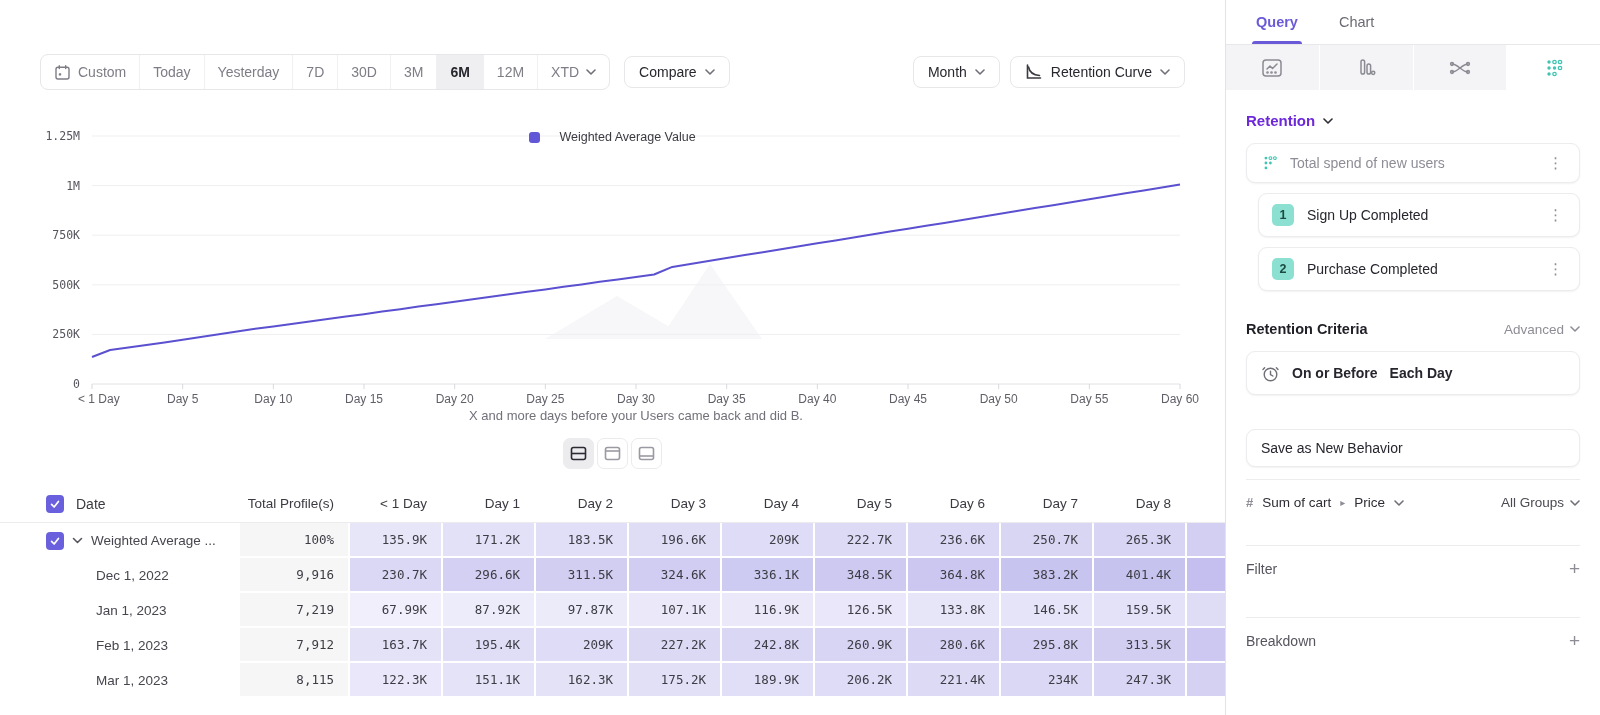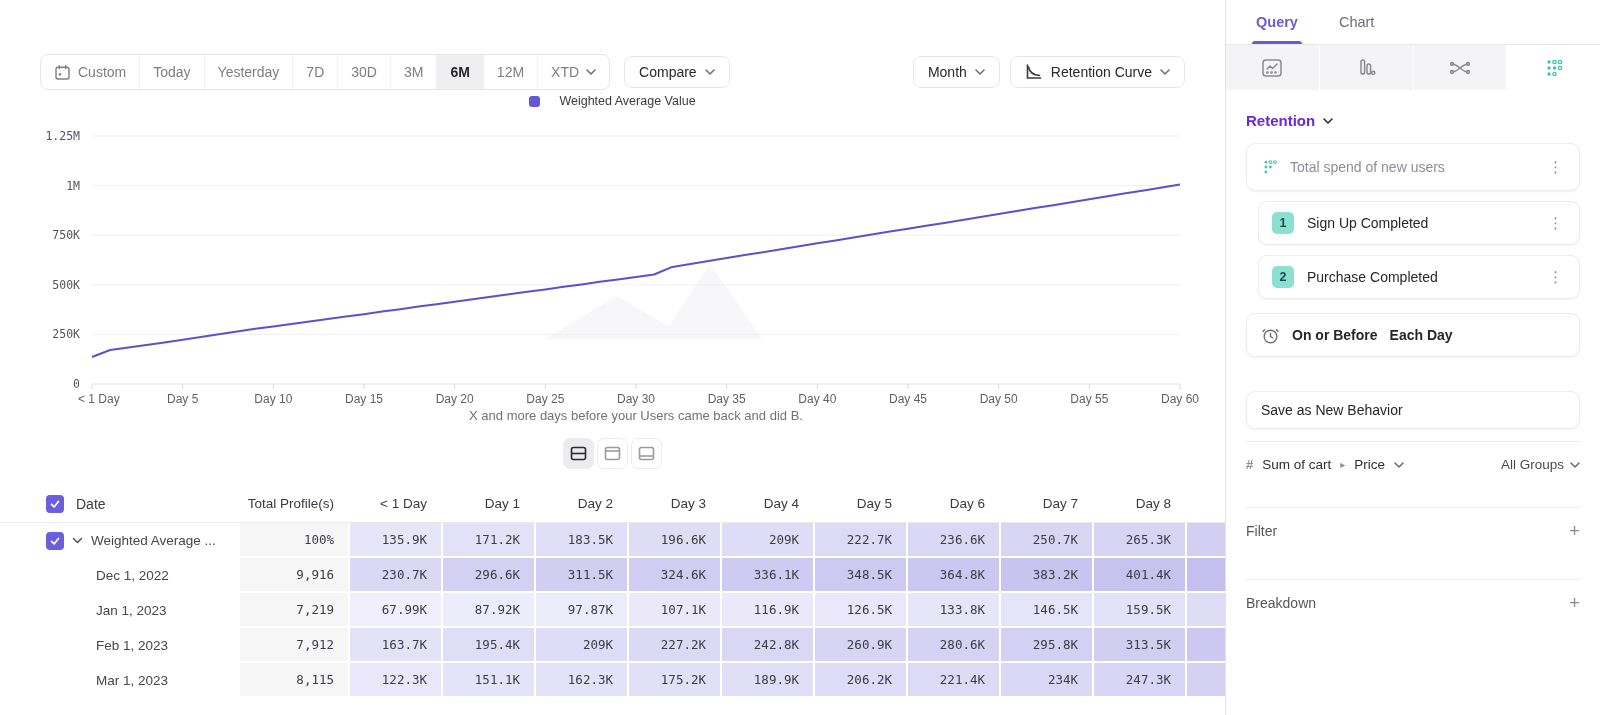--- a/index.html
+++ b/index.html
@@ -17,21 +17,21 @@
   .seg.selected { background:#efeff1; color:#27272e; font-weight:bold; border-right-color:#efeff1; }
   .btn { display:flex; align-items:center; gap:8px; height:32px; padding:0 14px; border:1px solid #e7e7ea; border-radius:8px; background:#fff; font-size:14px; color:#27272e; cursor:pointer; white-space:nowrap; }
   .compare-btn { margin-left:14px; }
   .toolbar-right { margin-left:auto; display:flex; gap:10px; }
   .chev { width:10px; height:6px; flex:none; }
   .chev path { fill:none; stroke:#6f6f78; stroke-width:1.6; stroke-linecap:round; stroke-linejoin:round; }
   .icon-gray path, .icon-gray rect, .icon-gray circle { stroke:#8a8a93; fill:none; stroke-width:1.5; }
 
   
   .chart-area { position:relative; height:340px; }
-  .legend { position:absolute; top:4px; left:0; width:100%; display:flex; justify-content:center; align-items:center; gap:19px; font-size:12.5px; color:#3b3b42; }
+  .legend { position:absolute; top:40px; left:0; width:100%; display:flex; justify-content:center; align-items:center; gap:19px; font-size:12.5px; color:#3b3b42; }
   .legend-swatch { width:11px; height:11px; border-radius:3px; background:#6257d6; }
   .caption { position:absolute; top:318px; left:92px; width:1088px; text-align:center; font-size:13px; color:#71717a; }
   svg text.ylab { font-family:"DejaVu Sans Mono", monospace; font-size:11.5px; fill:#55555d; }
   svg text.xlab { font-family:"Liberation Sans", sans-serif; font-size:12px; fill:#5f5f67; }
 
   
   .toggles { display:flex; justify-content:center; gap:3px; margin-top:8px; }
   .toggle-btn { width:31px; height:31px; border:1px solid #ebebee; border-radius:7px; background:#fff; display:flex; align-items:center; justify-content:center; cursor:pointer; }
   .toggle-btn.active { background:#ececef; border-color:#ececef; }
   .toggle-btn svg rect, .toggle-btn svg line { fill:none; stroke:#9a9aa2; stroke-width:1.6; }
@@ -57,21 +57,21 @@
   .tab { font-size:14.5px; color:#6b6b74; cursor:pointer; position:relative; height:100%; display:flex; align-items:center; }
   .tab.active { color:#6a5ad8; font-weight:bold; }
   .tab.active::after { content:""; position:absolute; left:-4px; right:-4px; bottom:0; height:3px; border-radius:3px 3px 0 0; background:#6a5ad8; }
   .view-row { display:flex; height:45px; }
   .view-btn { flex:1; display:flex; align-items:center; justify-content:center; background:#f4f4f6; border-right:1px solid #fff; cursor:pointer; }
   .view-btn.active { background:#fff; border-right:none; }
   .view-btn svg { display:block; }
   .panel-body { padding:0 20px; }
   .section-head { display:flex; align-items:center; gap:8px; margin-top:22px; font-size:15px; font-weight:bold; color:#6d28d9; }
   .card { background:#fff; border:1px solid #ececef; border-radius:9px; box-shadow:0 1px 2px rgba(30,30,40,0.06); display:flex; align-items:center; }
-  .behavior-head { margin-top:14px; height:48px; padding:0 12px 0 14px; gap:11px; }
+  .behavior-head { margin-top:14px; height:40px; padding:0 12px 0 14px; gap:11px; }
   .behavior-title { flex:1; font-size:14px; color:#8d8d96; }
   .step-card { margin:10px 0 0 12px; height:44px; padding:0 12px 0 13px; gap:13px; }
   .step-num { width:22px; height:22px; border-radius:5px; background:#8be0d2; color:#1d4a42; font-size:12.5px; font-weight:bold; display:flex; align-items:center; justify-content:center; flex:none; }
   .step-label { flex:1; font-size:14px; color:#26262e; }
   .kebab { color:#8d8d96; font-size:15px; letter-spacing:0; cursor:pointer; padding:0 4px; }
   .criteria-row { display:flex; align-items:center; justify-content:space-between; margin-top:30px; }
   .criteria-title { font-size:14.5px; font-weight:bold; color:#1f1f26; }
   .advanced { display:flex; align-items:center; gap:6px; font-size:13.5px; color:#8d8d96; cursor:pointer; }
   .criteria-card { margin-top:14px; height:44px; padding:0 14px; gap:12px; font-size:14px; color:#26262e; }
   .criteria-card b { font-weight:bold; }
@@ -427,20 +427,29 @@
         <span class="step-label">Sign Up Completed</span>
         <span class="kebab">⋮</span>
       </div>
 
       <div class="card step-card">
         <span class="step-num">2</span>
         <span class="step-label">Purchase Completed</span>
         <span class="kebab">⋮</span>
       </div>
 
+      <div class="criteria-row">
+        <span class="criteria-title">Retention Criteria</span>
+        <span class="advanced">
+          <span>Advanced</span>
+          <svg class="chev" viewBox="0 0 10 6">
+              <path d="M1 1l4 4 4-4" style="stroke:#8d8d96;"></path>
+            </svg>
+        </span>
+      </div>
 
       <div class="card criteria-card">
         <svg width="19" height="19" viewBox="0 0 19 19">
           <circle cx="9.5" cy="10.5" r="6.3" fill="none" stroke="#6f6f78" stroke-width="1.4"></circle>
           <path d="M9.5 7.2v3.3l2.3 1.5" fill="none" stroke="#6f6f78" stroke-width="1.4" stroke-linecap="round"></path>
           <path d="M3.6 3.8L2 5.4M15.4 3.8L17 5.4" stroke="#6f6f78" stroke-width="1.4" stroke-linecap="round"></path>
         </svg>
         <b>On or Before</b>
         <b>Each Day</b>
       </div>

